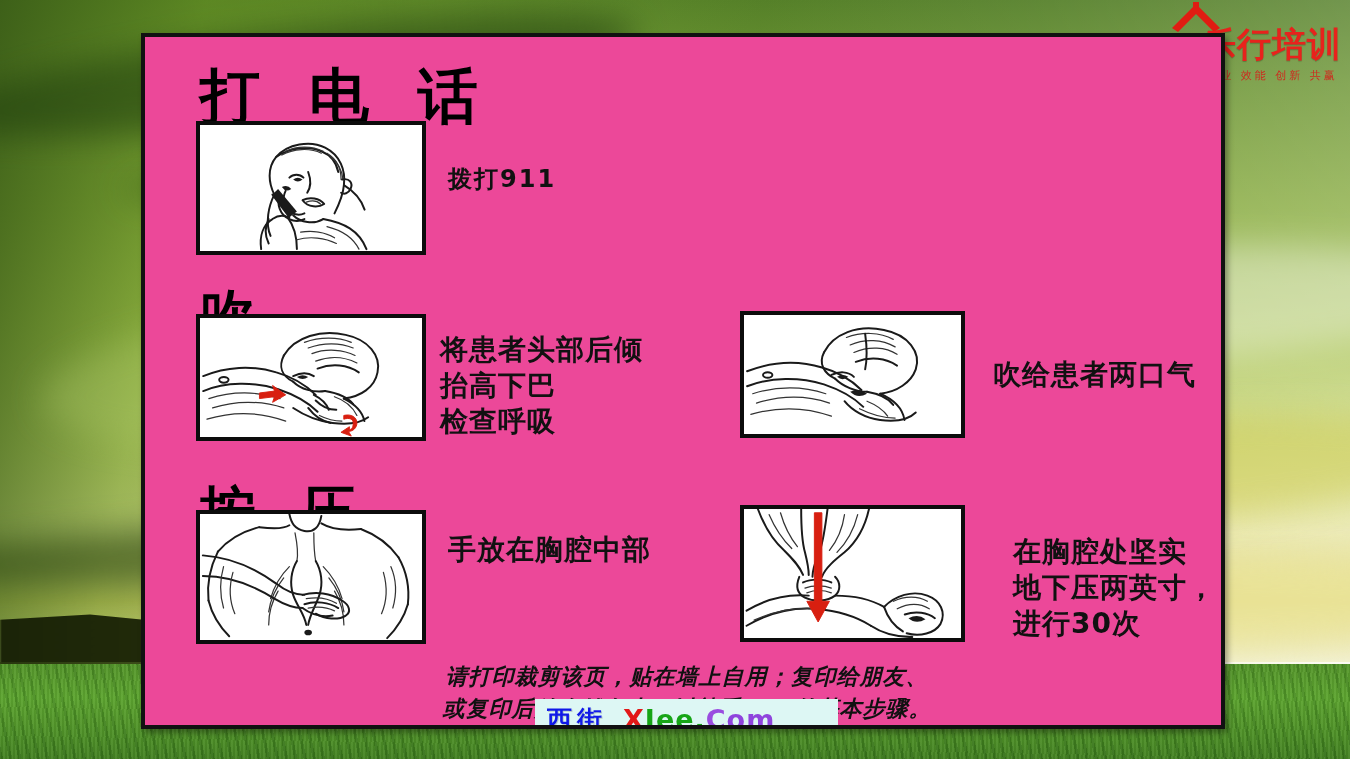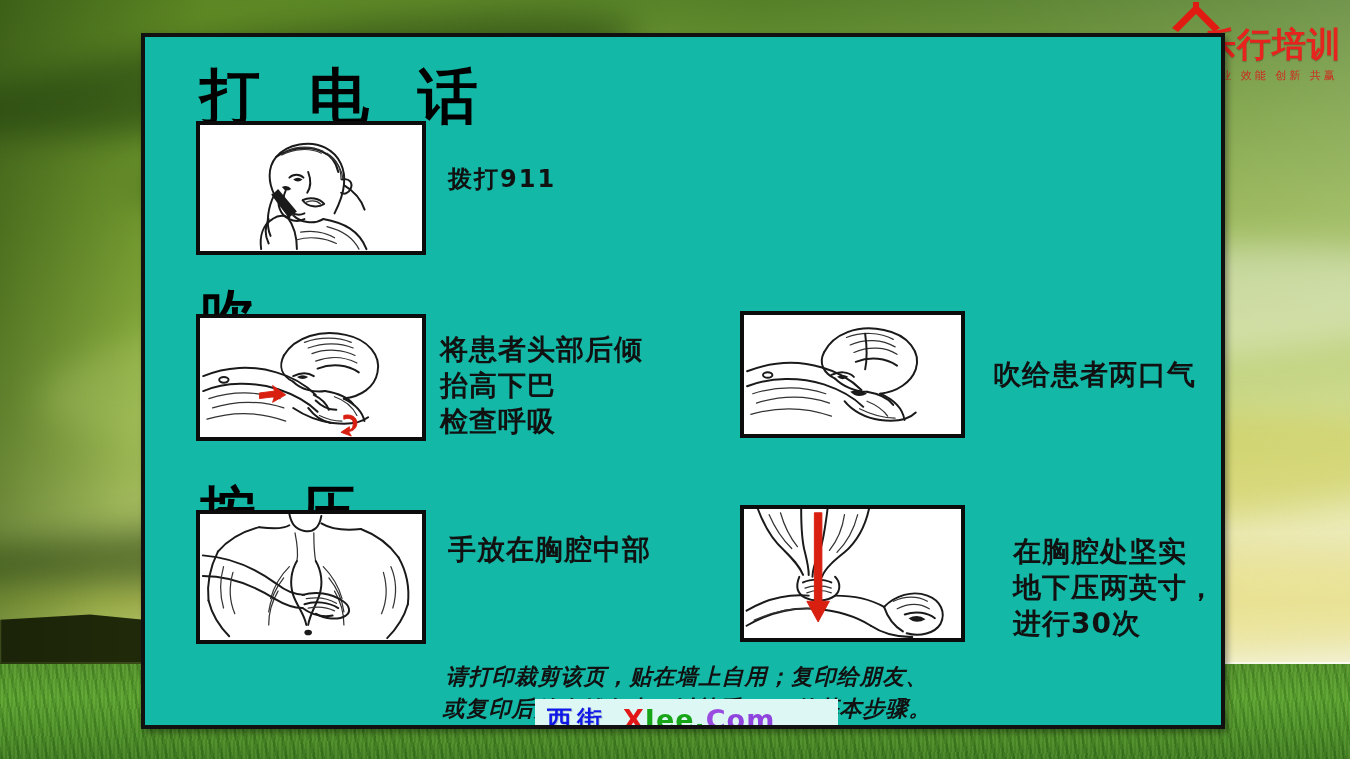--- a/index.html
+++ b/index.html
@@ -78,21 +78,21 @@
   .brand-slogan{
     position:absolute;left:30px;top:66px;width:140px;
     color:#d4201a;font-size:11px;letter-spacing:3px;
     font-family:"DejaVu Sans","Liberation Sans",sans-serif;
     white-space:nowrap;opacity:.92;
   }
 
   
   .poster{
     position:absolute;left:141px;top:33px;width:1084px;height:696px;
-    background:#14b8a6;border:4px solid #111111;box-sizing:border-box;
+    background:#ec4899;border:4px solid #111111;box-sizing:border-box;
     box-shadow:3px 4px 6px rgba(0,0,0,.35);
     overflow:hidden;
   }
   .inner{position:absolute;inset:0;}
 
   .sec-heading{
     position:absolute;
     font-family:"DejaVu Sans","Liberation Sans",sans-serif;
     font-weight:700;color:#000;white-space:nowrap;
   }

